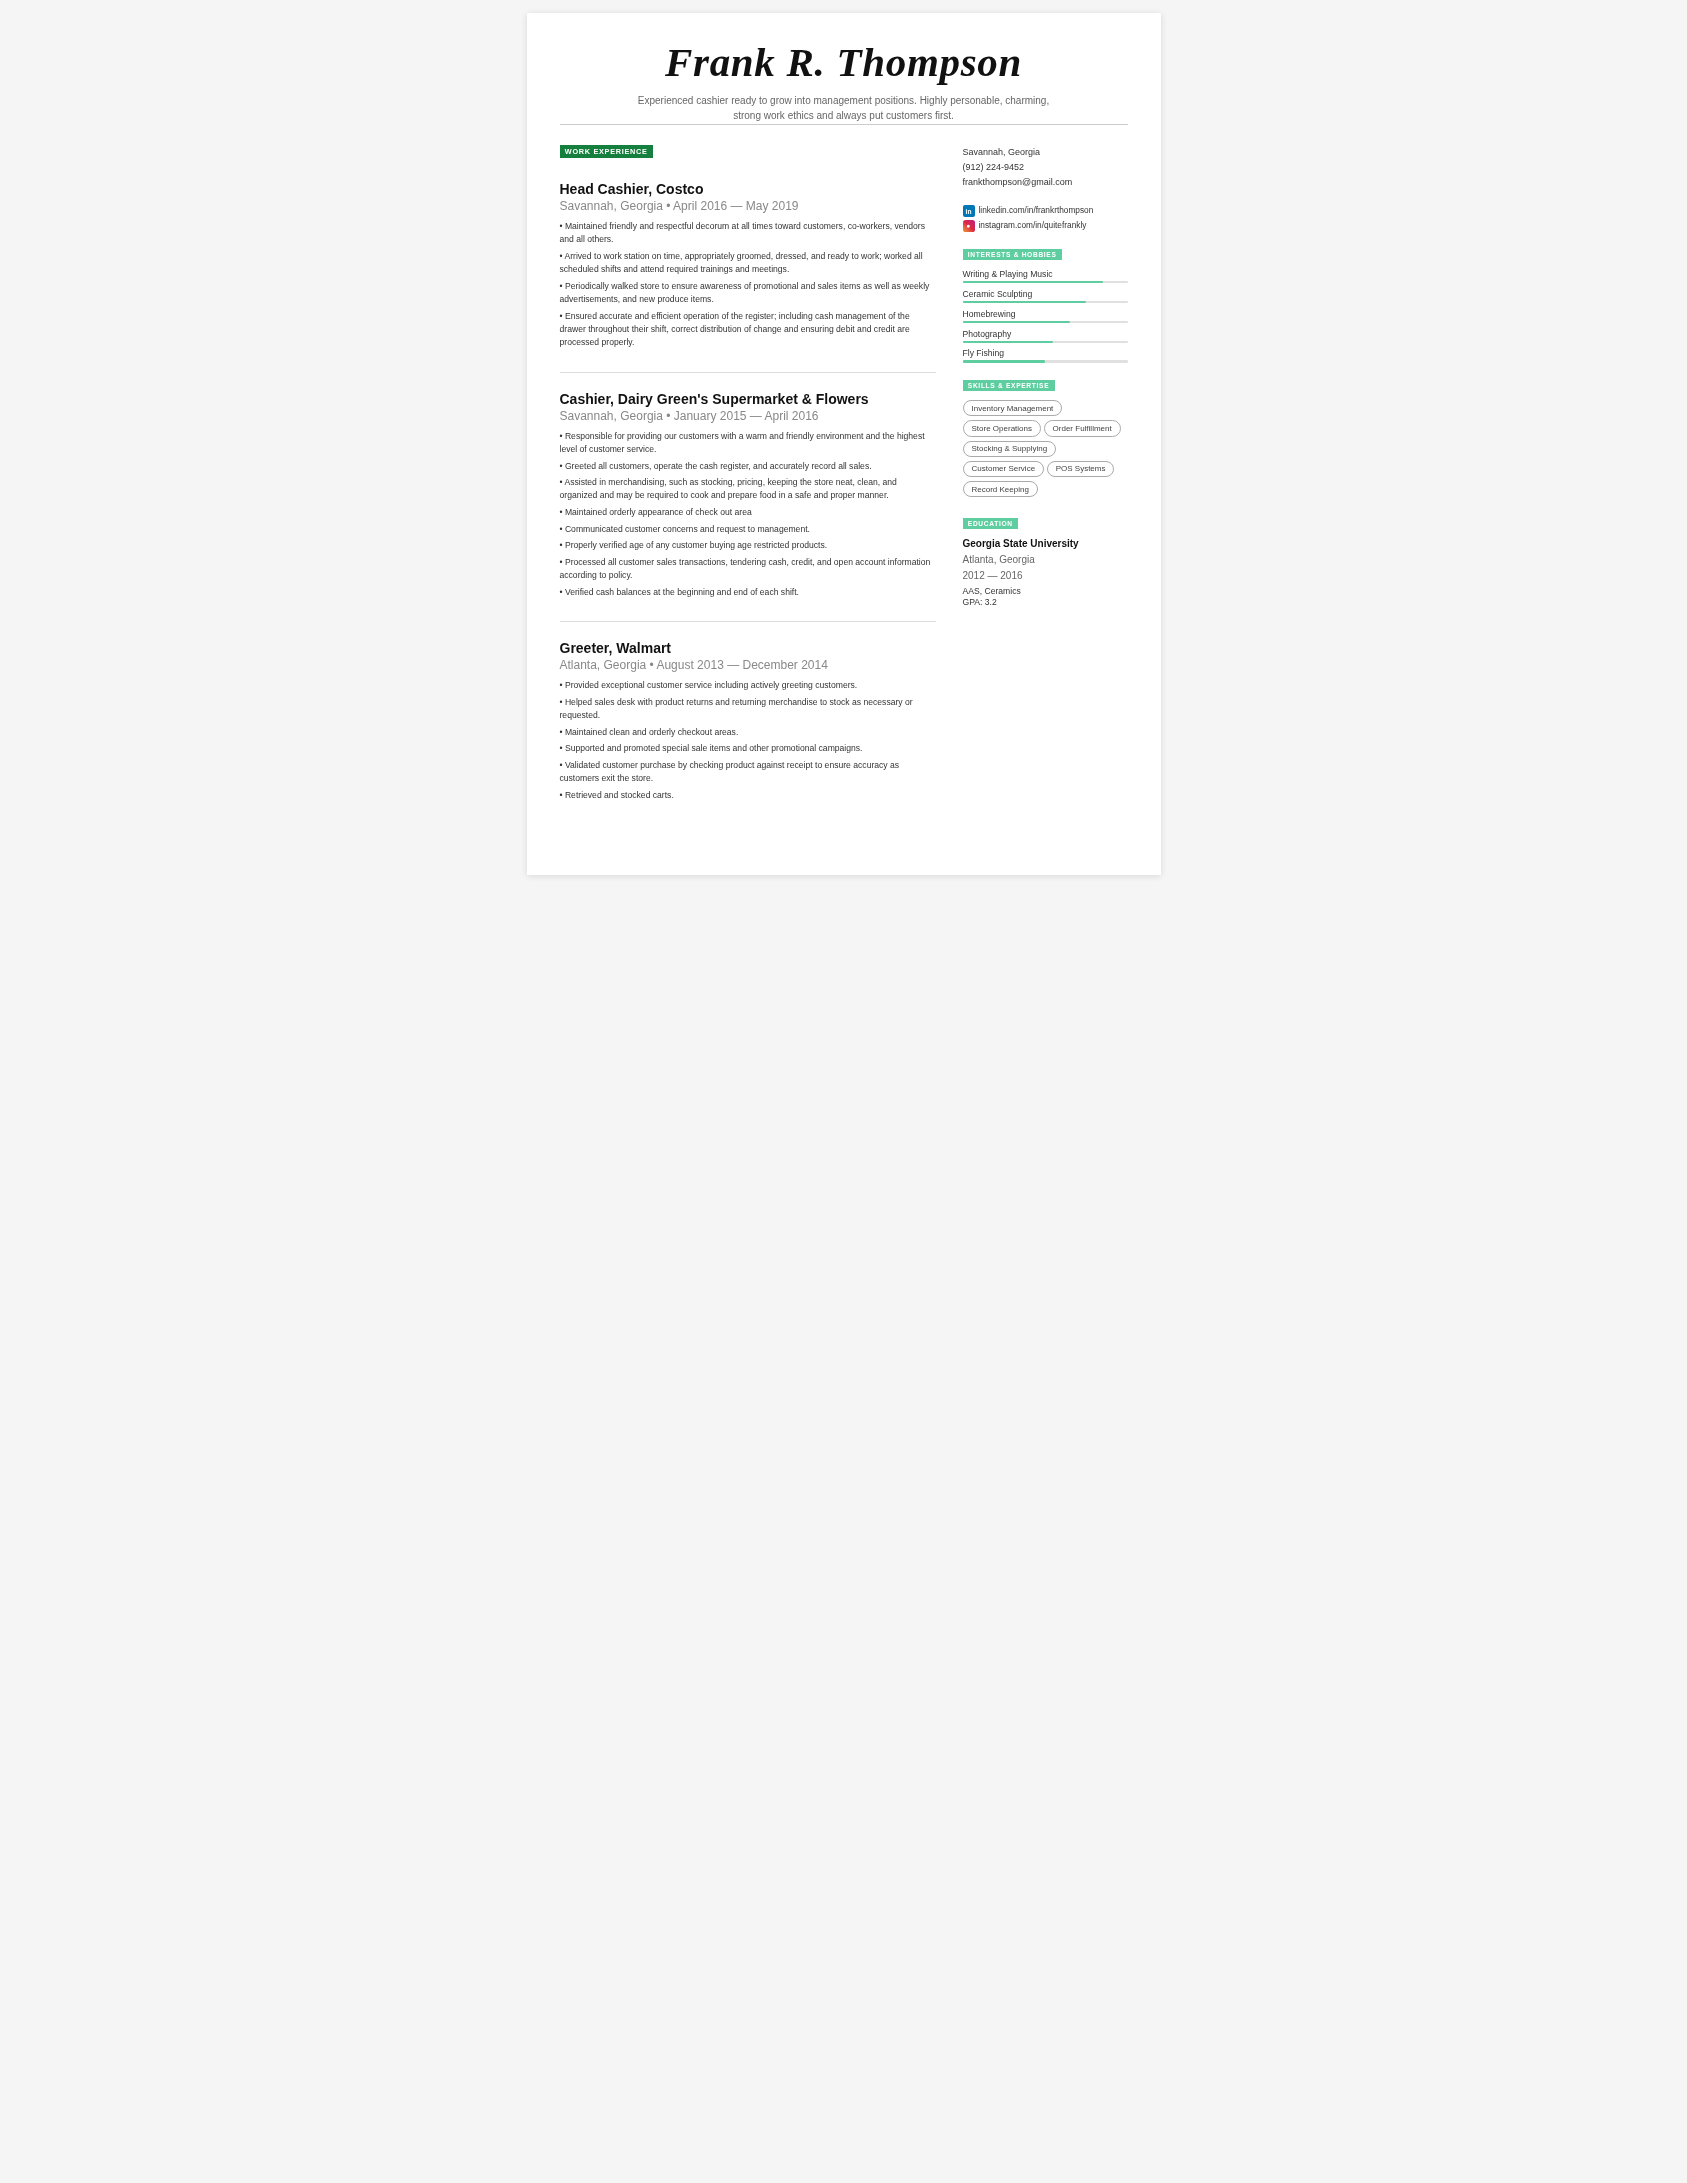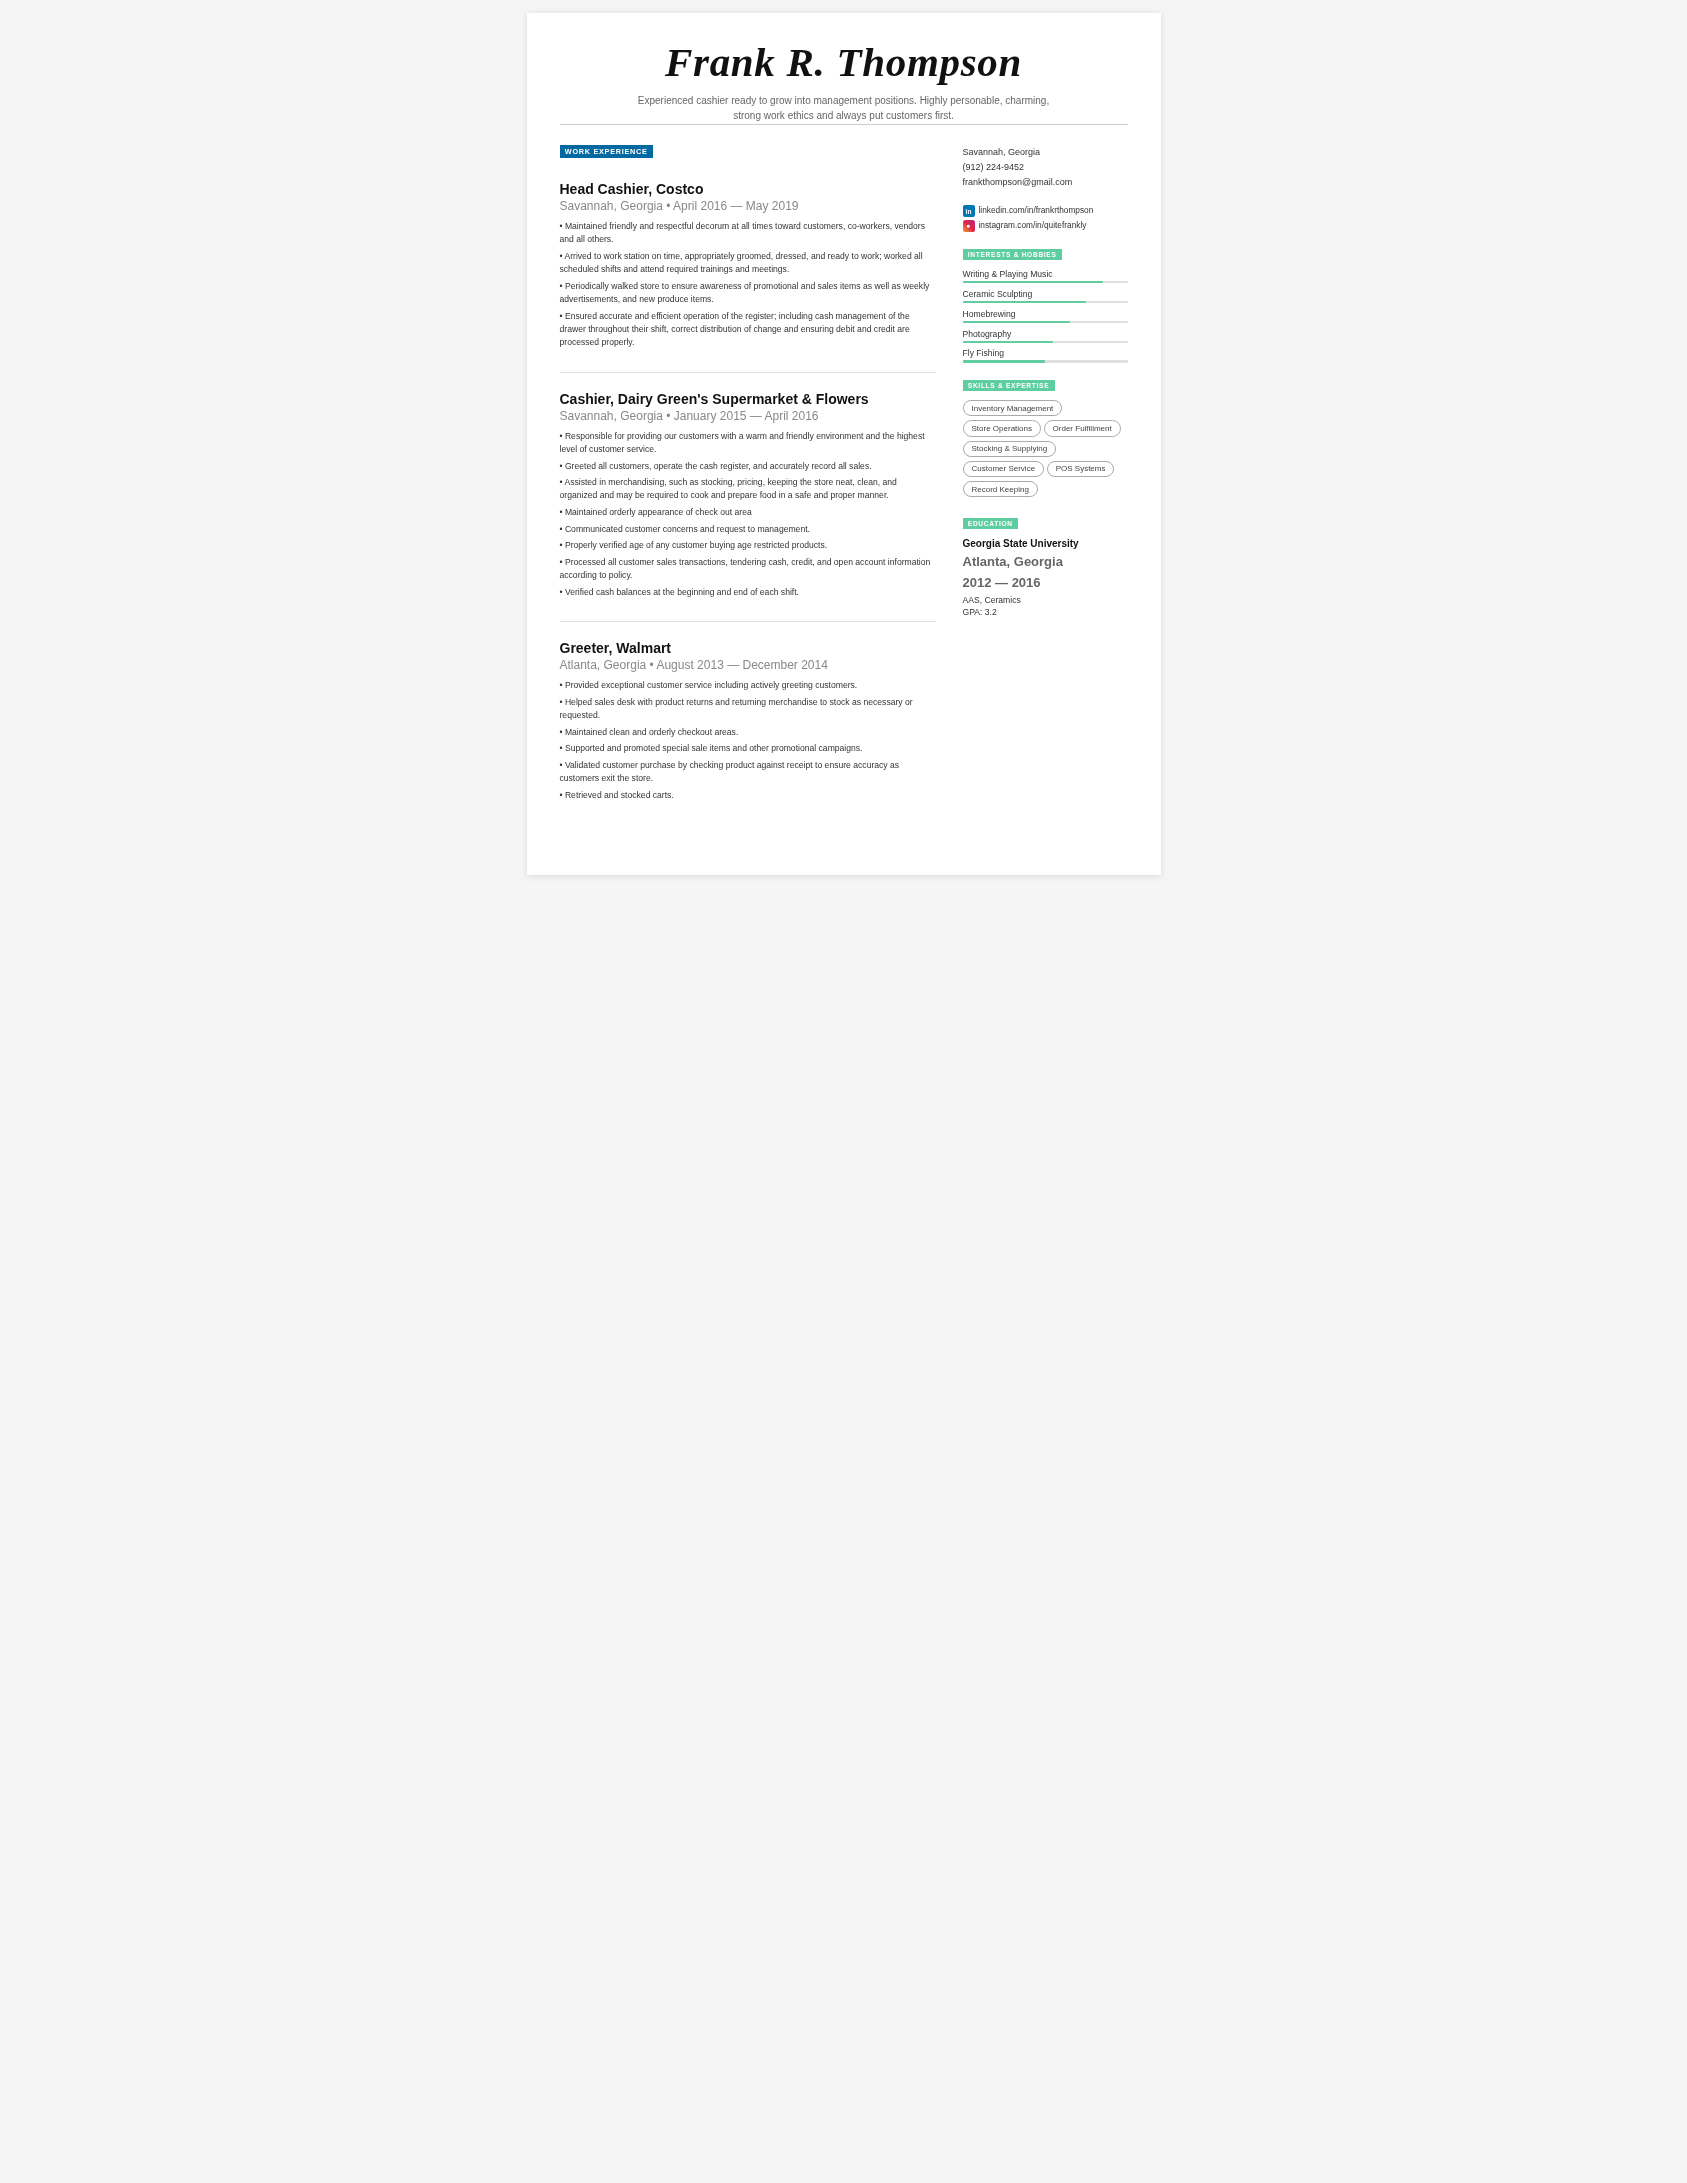--- a/index.html
+++ b/index.html
@@ -52,21 +52,21 @@
       flex: 1;
       min-width: 0;
     }
     .right-col {
       width: 165px;
       flex-shrink: 0;
     }
     
     .section-label {
       display: inline-block;
-      background: #0369a1;
+      background: #15803d;
       color: #fff;
       font-family: Arial, sans-serif;
       font-size: 7.3px;
       font-weight: 700;
       letter-spacing: 0.7px;
       padding: 2px 5.3px;
       margin-bottom: 10.6px;
       text-transform: uppercase;
     }
     
@@ -196,24 +196,23 @@
     .education-section {}
     .edu-school {
       font-family: Arial, sans-serif;
       font-size: 10px;
       font-weight: 700;
       color: #111;
       margin-bottom: 3px;
     }
     .edu-meta {
       font-family: Arial, sans-serif;
-      font-size: 13px;
+      font-size: 10px;
       color: #666;
       line-height: 1.6;
-      font-weight: bold;
     }
     .edu-detail {
       font-family: Arial, sans-serif;
       font-size: 8.6px;
       color: #333;
       margin-top: 1.3px;
     }
   </style>
 </head>
 <body>

